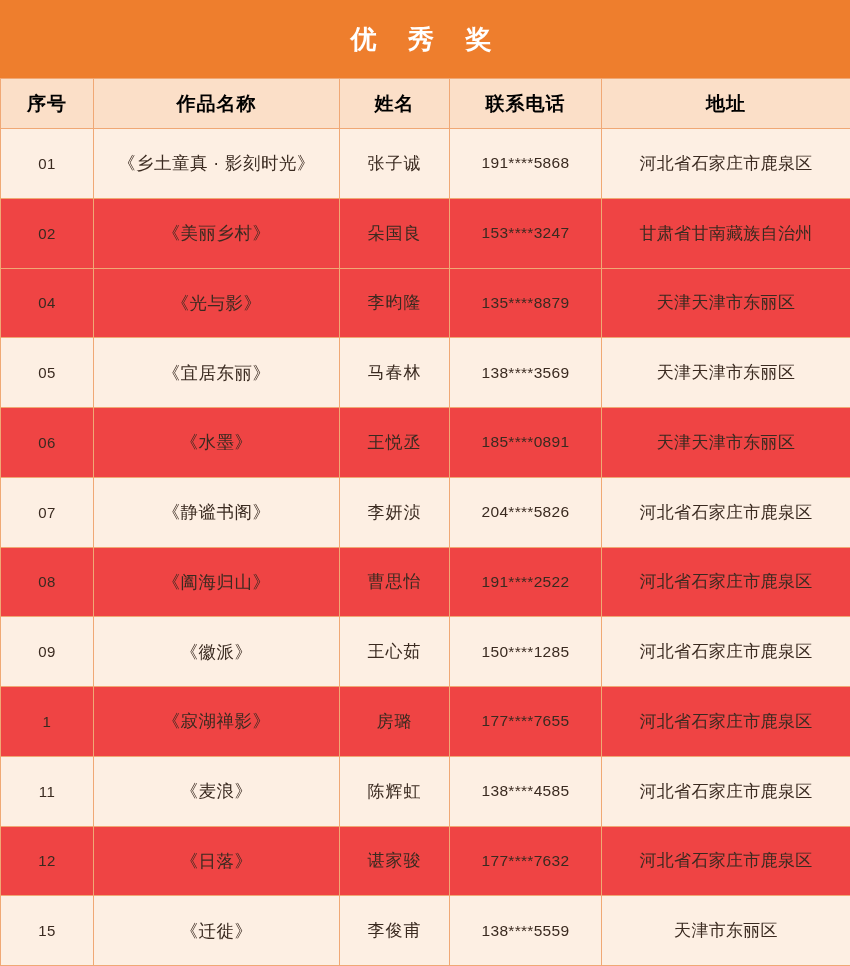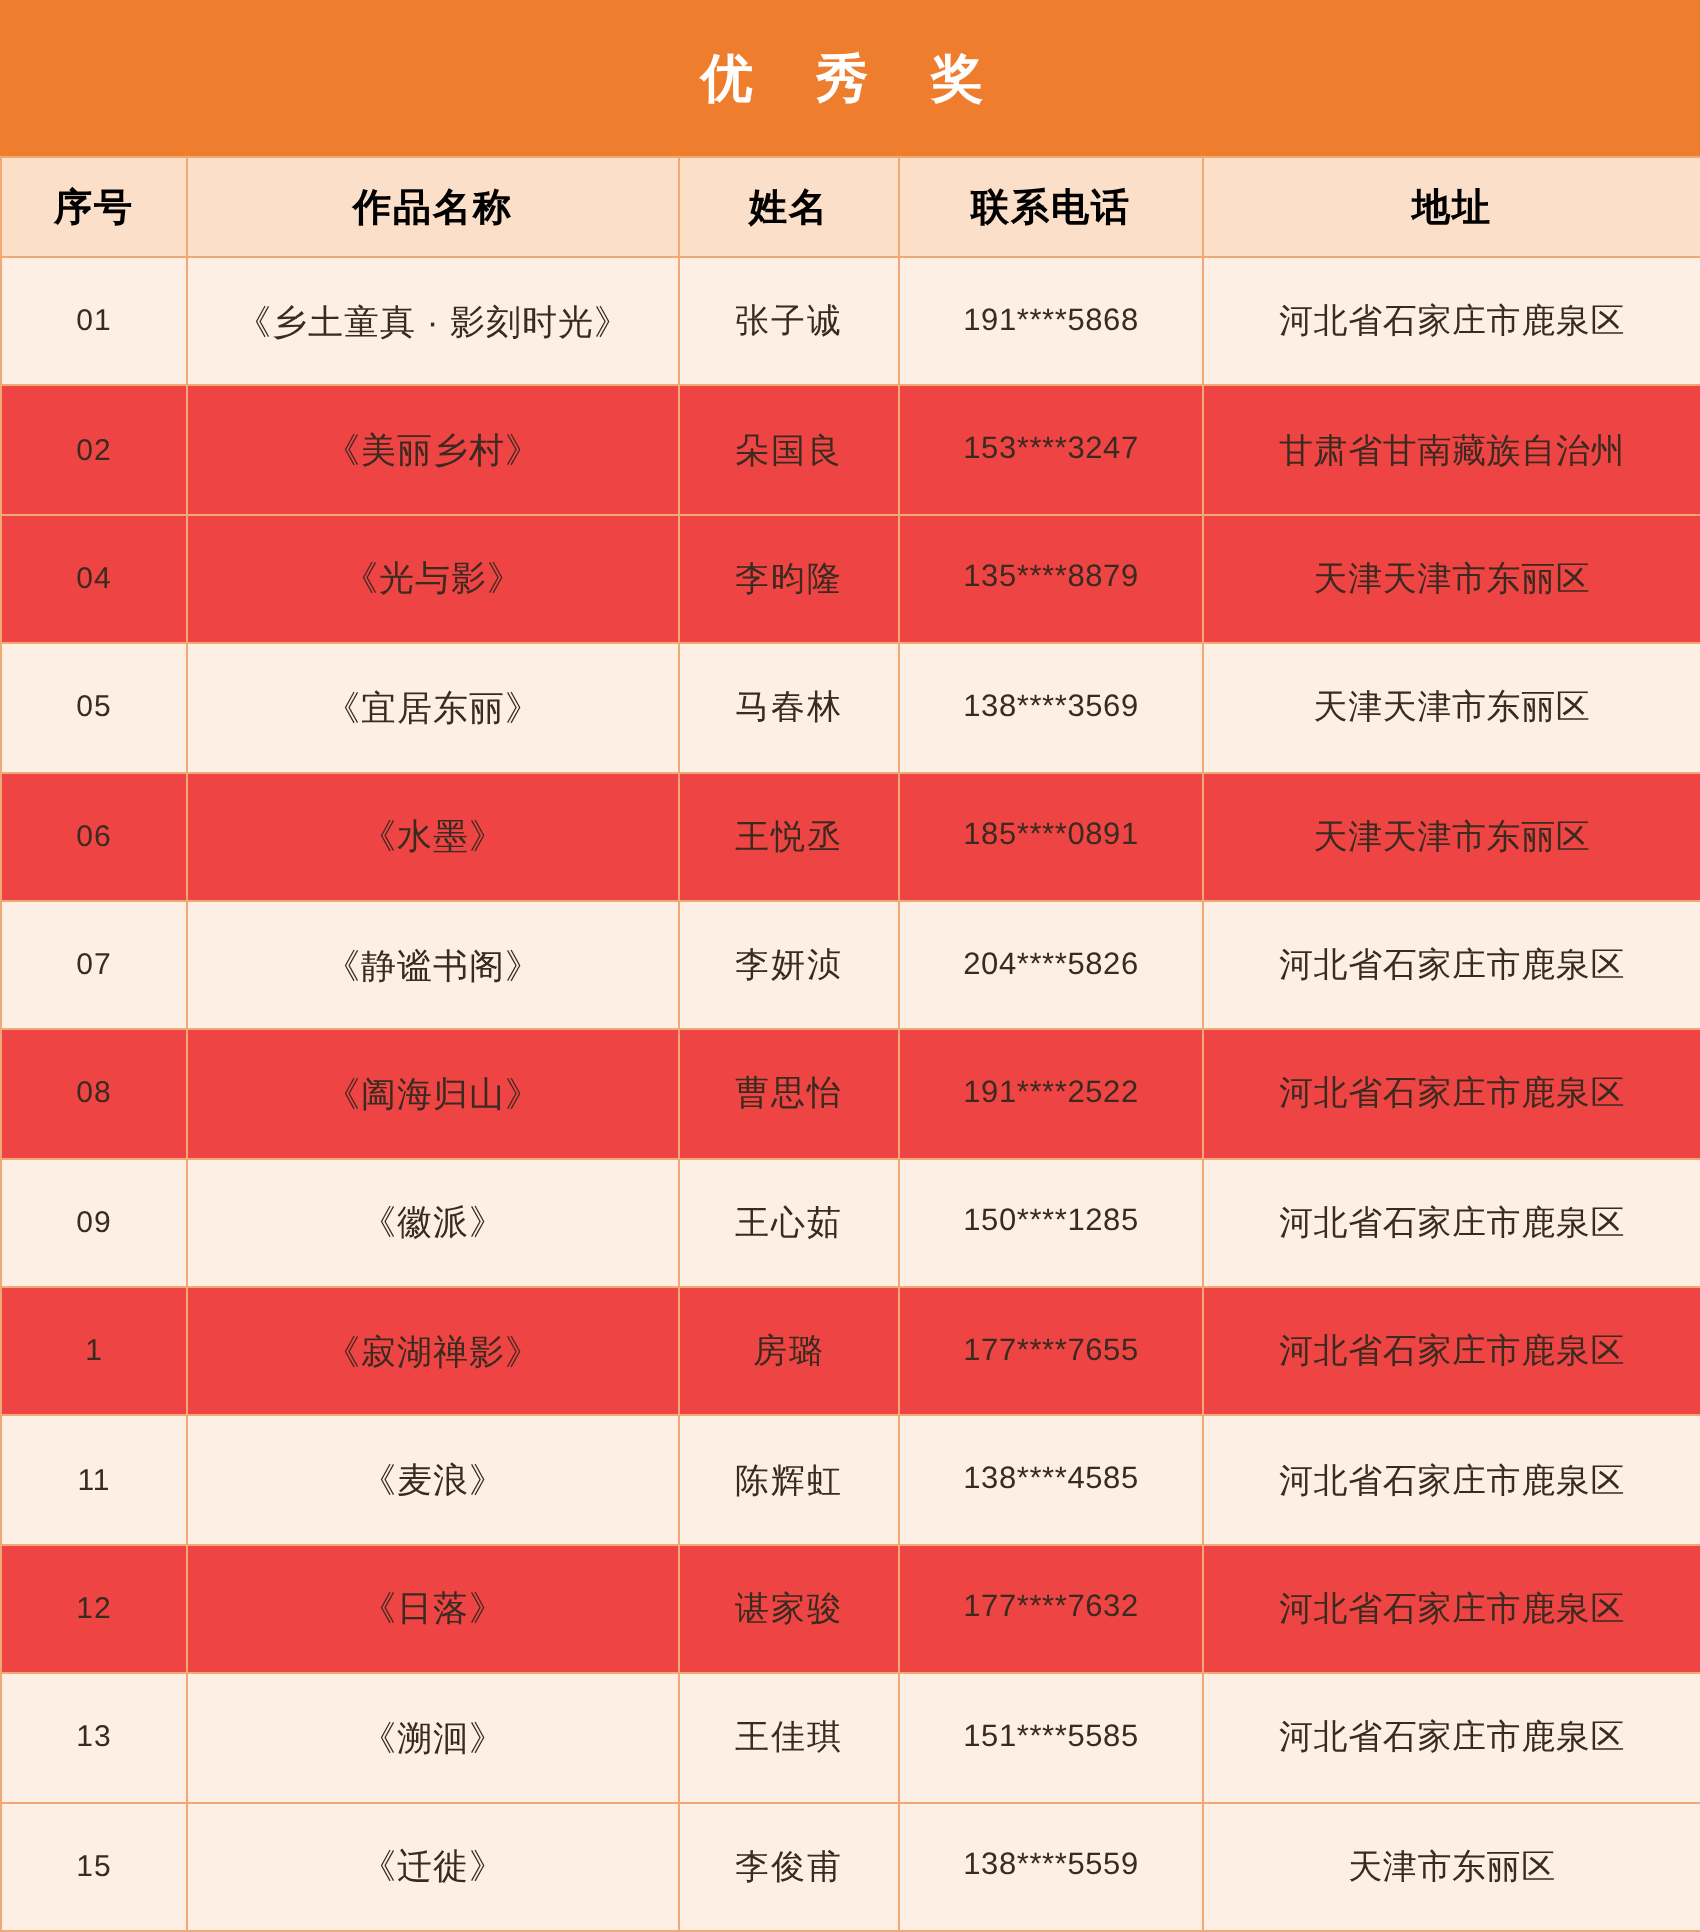--- a/index.html
+++ b/index.html
@@ -184,27 +184,20 @@
         <td class="addr">河北省石家庄市鹿泉区</td>
       </tr>
       <tr class="even">
         <td class="idx">12</td>
         <td class="title">《日落》</td>
         <td class="name">谌家骏</td>
         <td class="phone">177****7632</td>
         <td class="addr">河北省石家庄市鹿泉区</td>
       </tr>
       <tr class="odd">
-        <td class="idx">13</td>
-        <td class="title">《溯洄》</td>
-        <td class="name">王佳琪</td>
-        <td class="phone">151****5585</td>
-        <td class="addr">河北省石家庄市鹿泉区</td>
-      </tr>
-      <tr class="odd">
         <td class="idx">15</td>
         <td class="title">《迁徙》</td>
         <td class="name">李俊甫</td>
         <td class="phone">138****5559</td>
         <td class="addr">天津市东丽区</td>
       </tr>
     </tbody>
   </table>
 </div>
 

